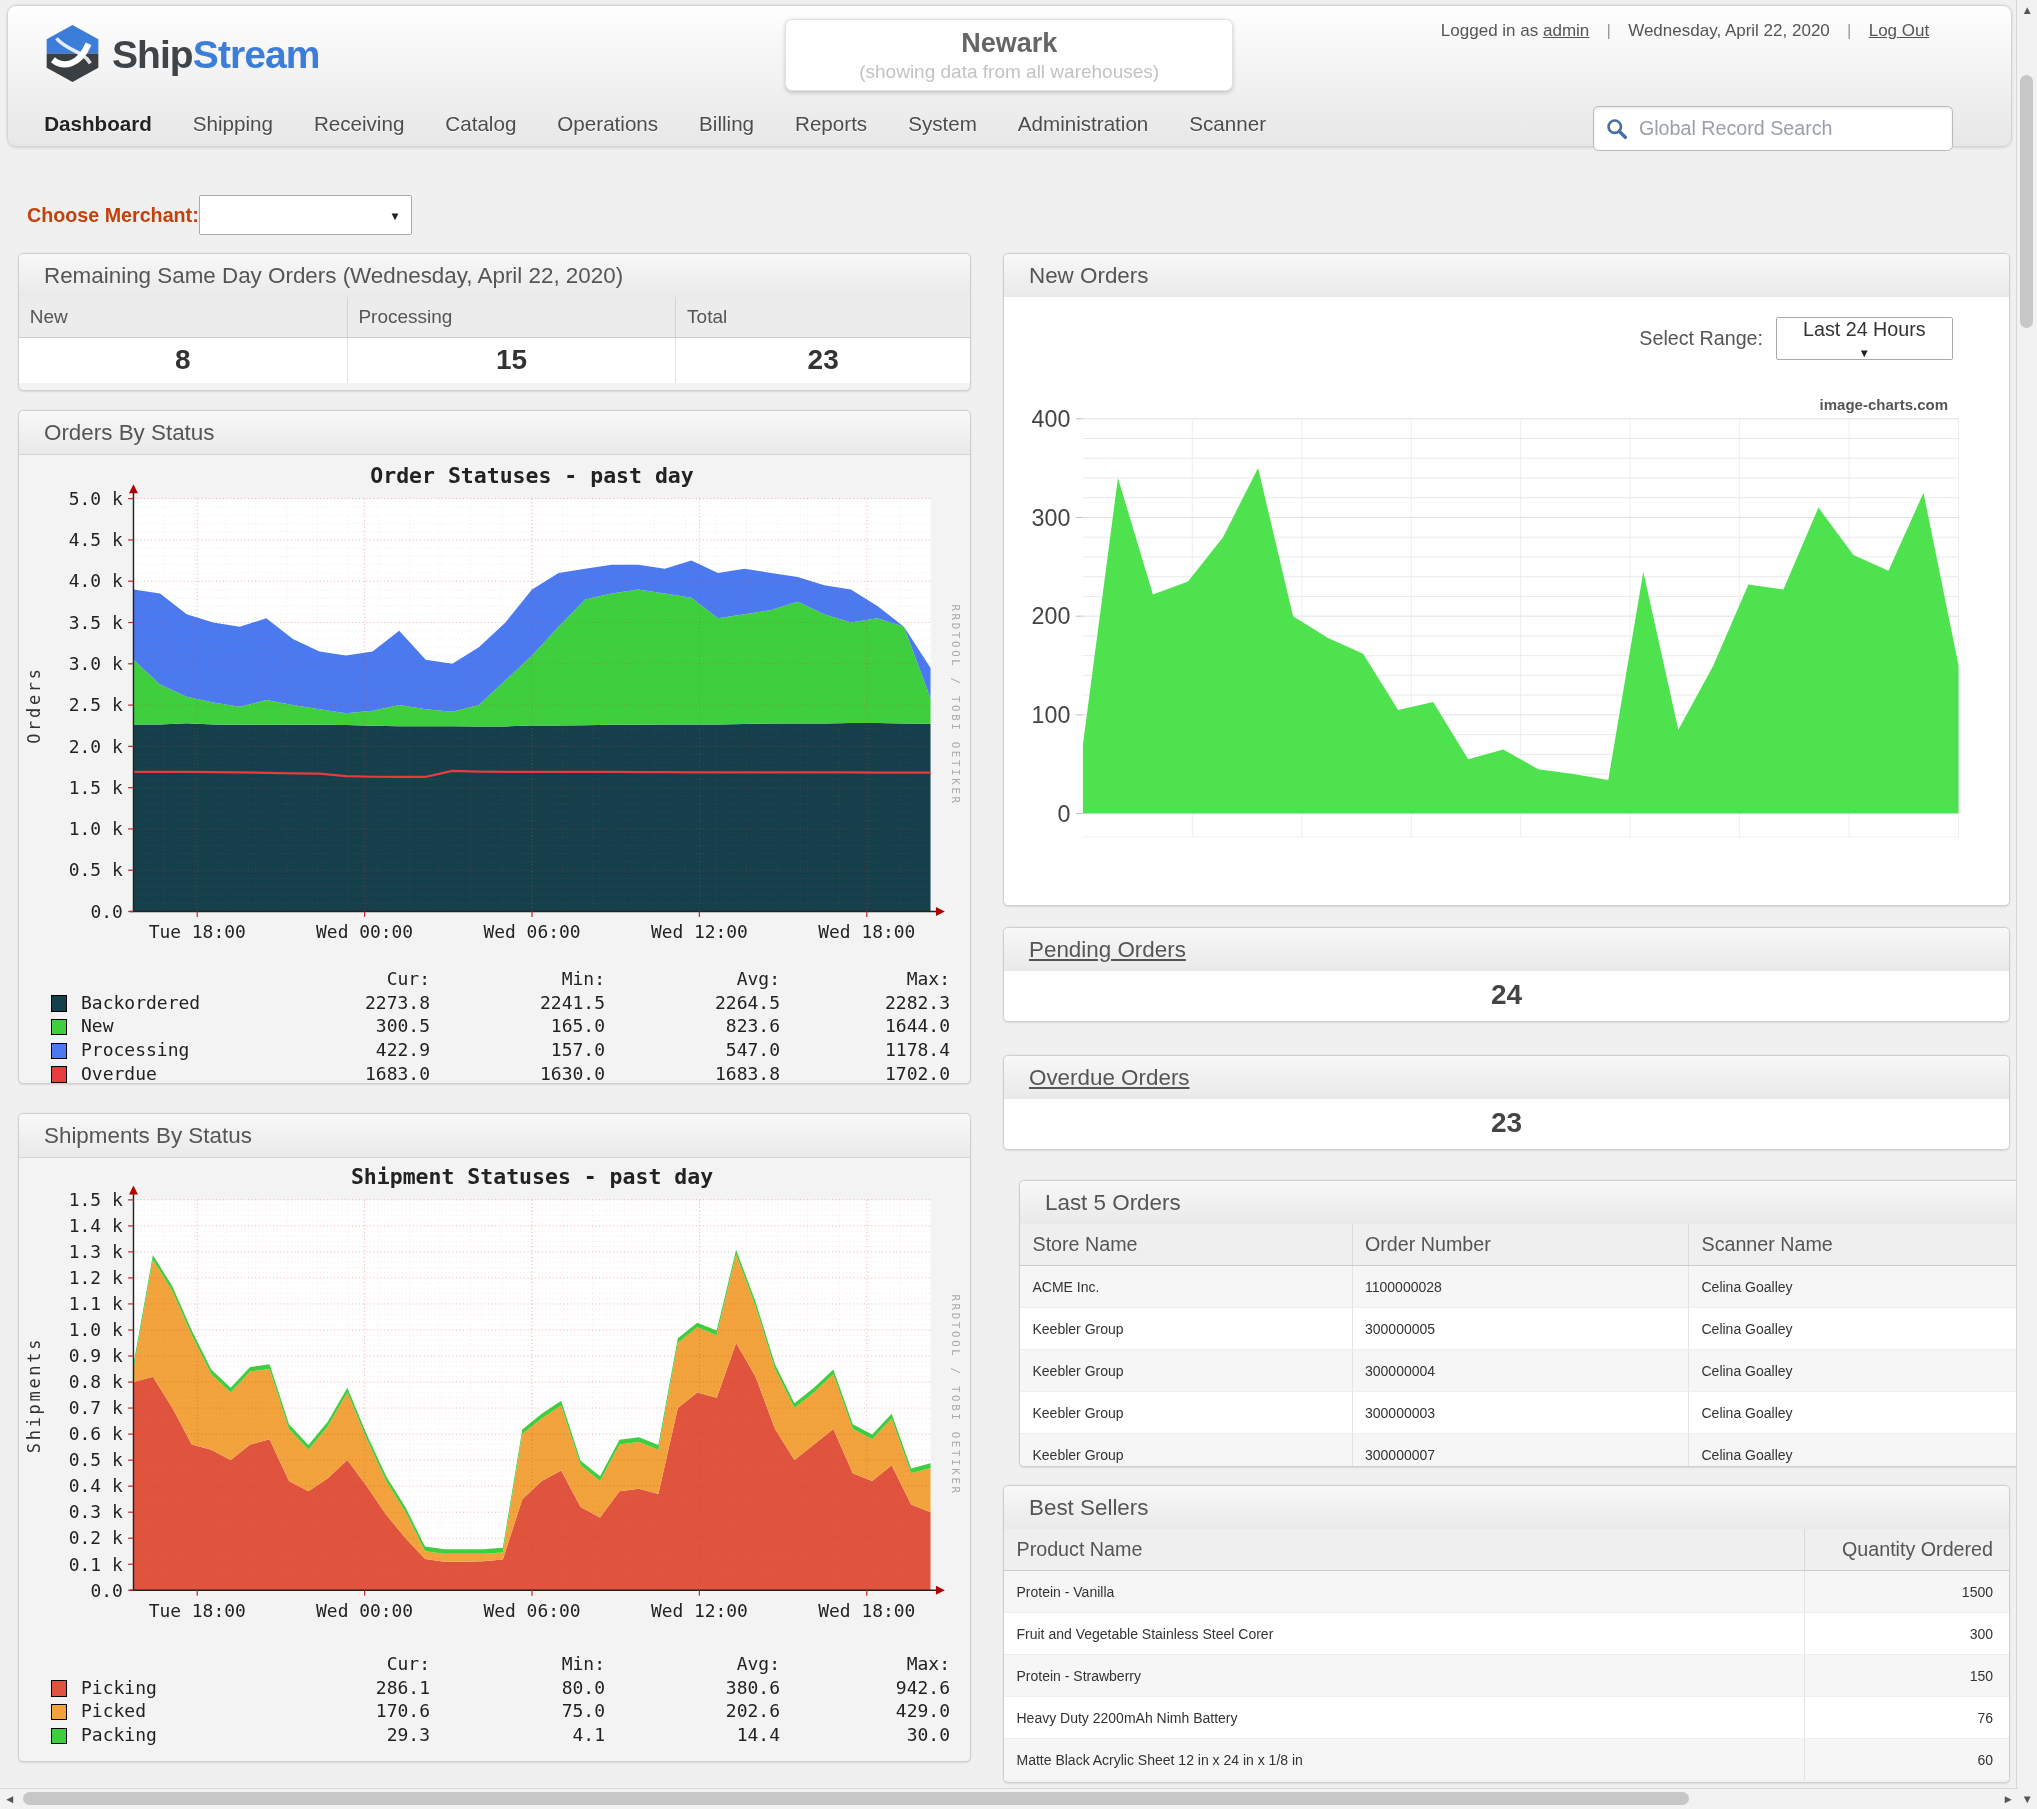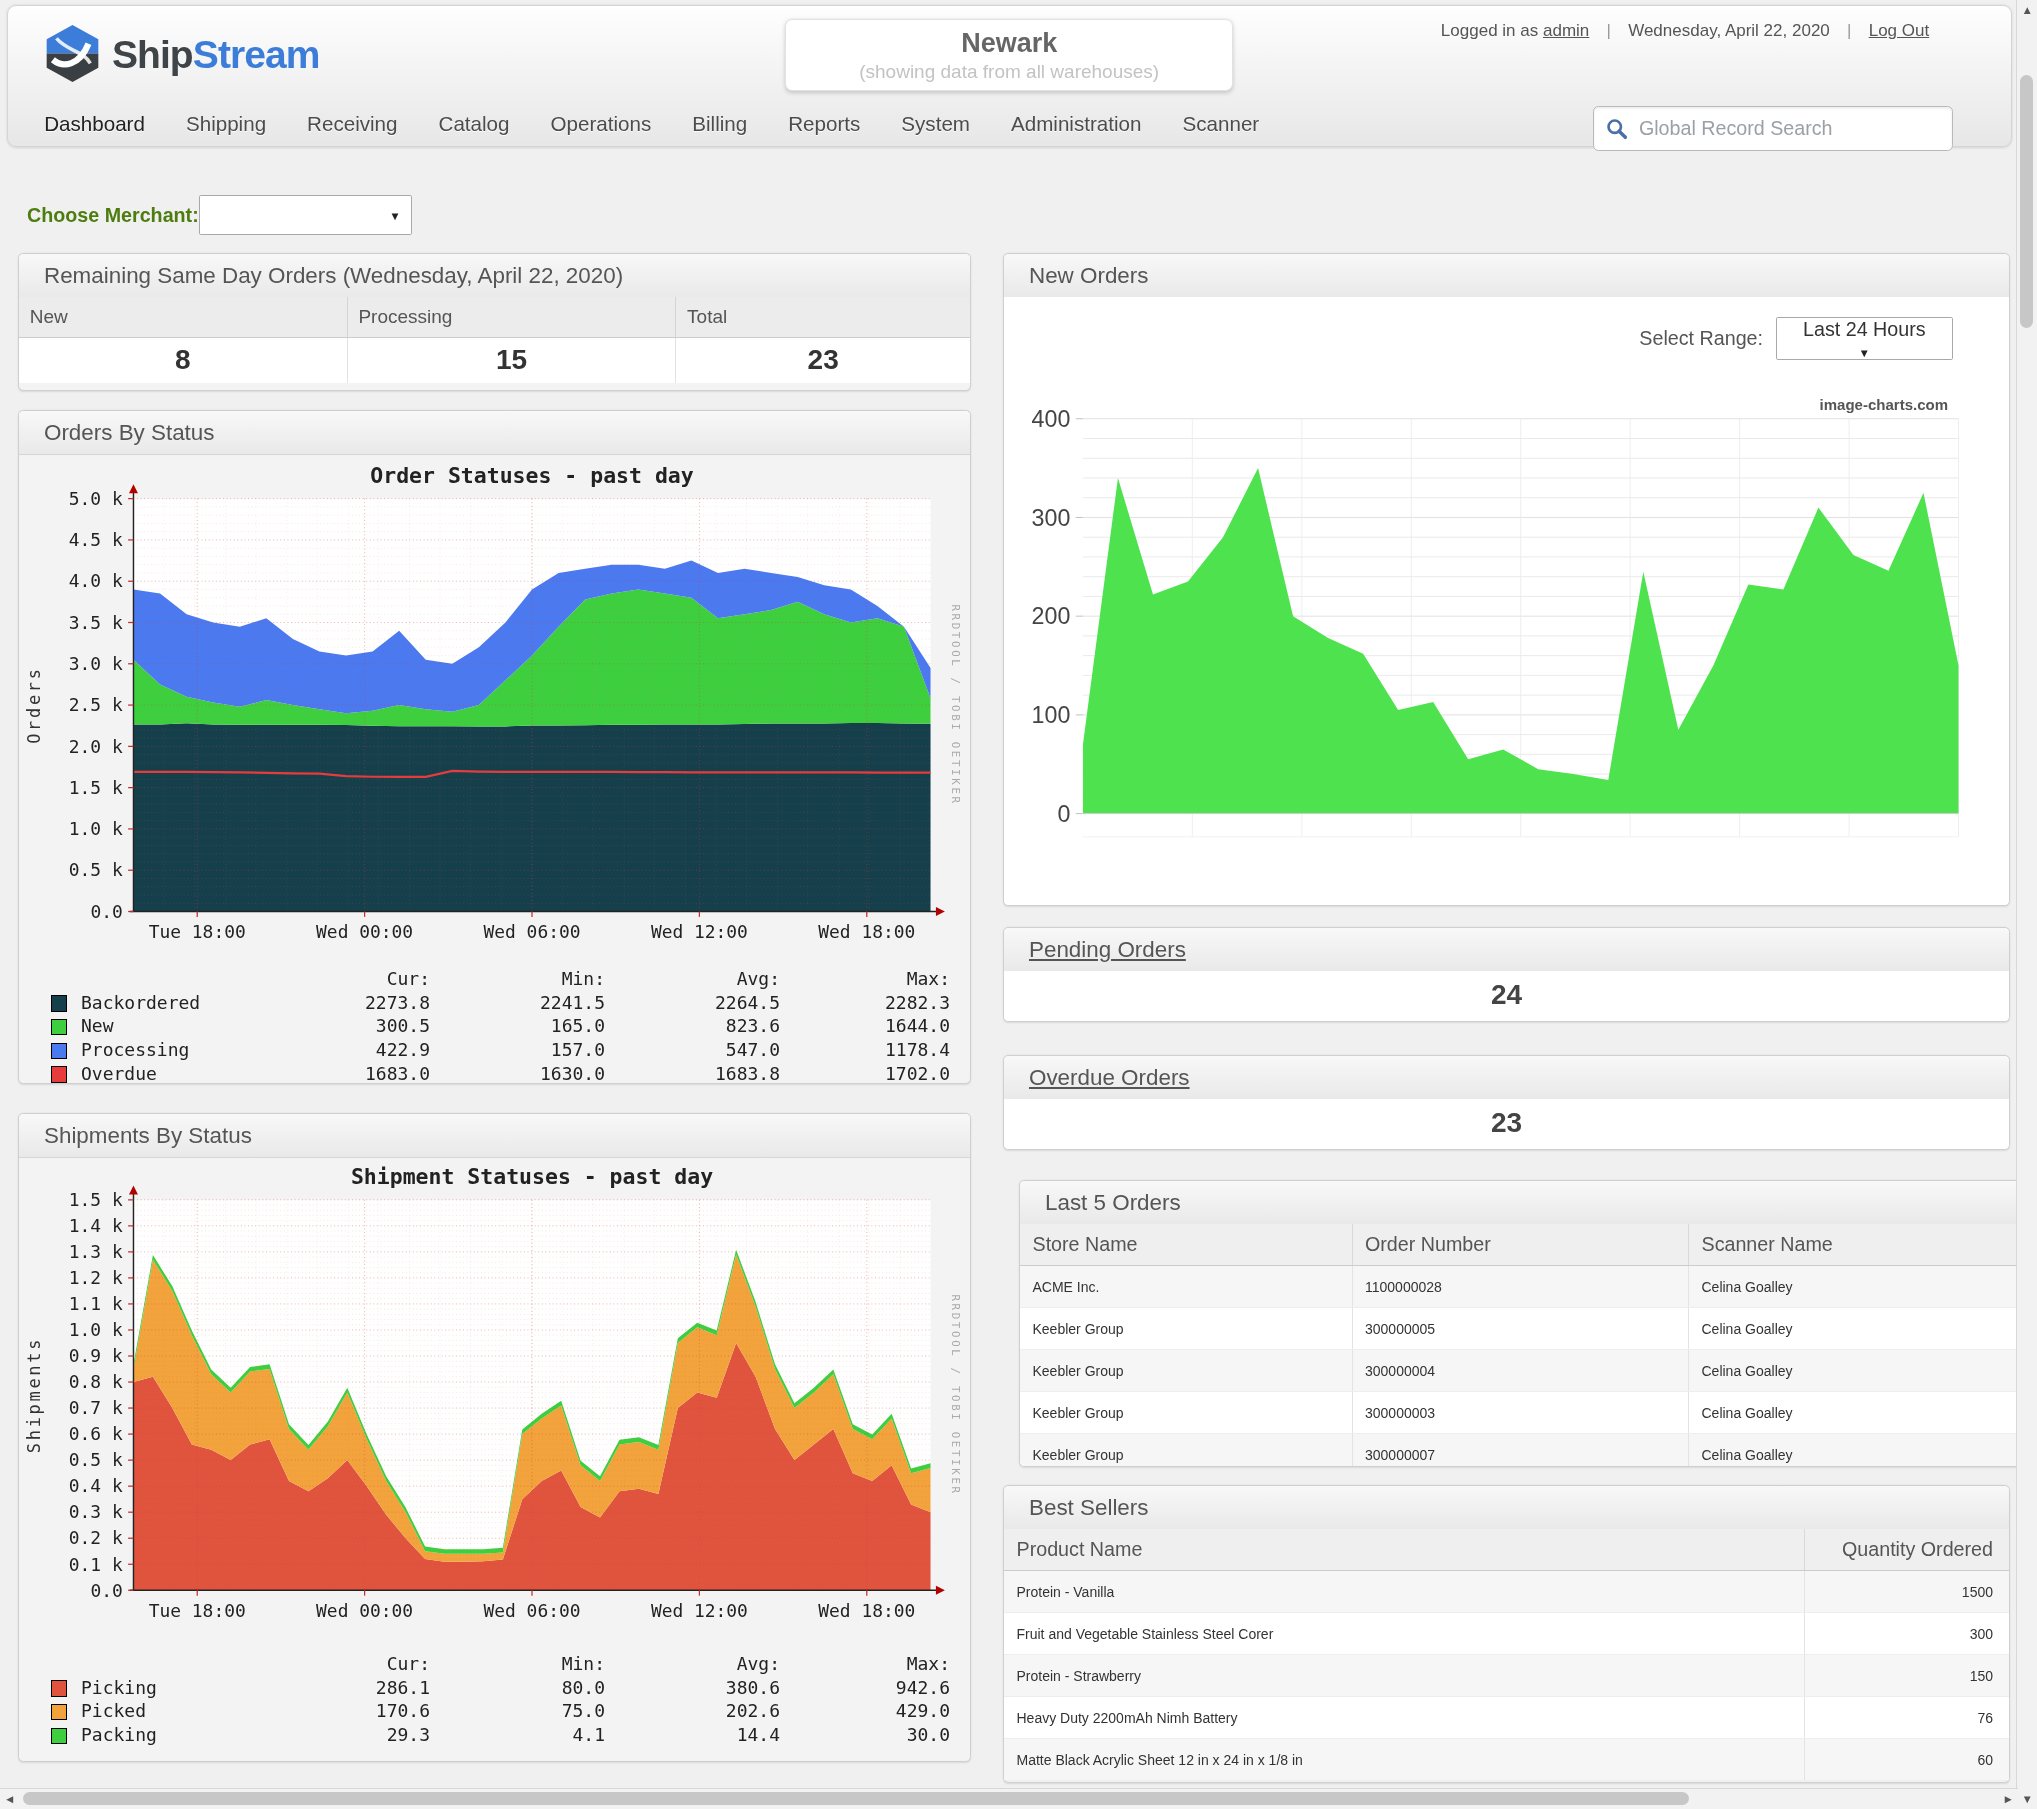--- a/index.html
+++ b/index.html
@@ -15,30 +15,30 @@
   #warehouse-card{position:absolute;left:777px;top:12.5px;width:446px;height:70px;background:#fff;
     border:0.9px solid #e2e2e2;border-radius:7.2px;box-shadow:0 1.8px 4.5px rgba(0,0,0,.18);text-align:center;}
   #warehouse-card .wh-name{font-size:27px;font-weight:bold;color:#666;margin-top:8px;}
   #warehouse-card .wh-sub{font-size:19px;color:#c3c3c3;margin-top:1.8px;}
   #user-bar{position:absolute;right:82px;top:14.3px;font-size:17px;color:#555;}
   #user-bar a{color:#555;text-decoration:underline;cursor:pointer;}
   #user-bar .sep{color:#999;margin:0 12.5px;}
   #main-nav{position:absolute;left:36px;top:106px;display:flex;gap:41px;font-size:20.6px;color:#4c4c4c;
     text-shadow:0 0.9px 0 rgba(255,255,255,.9);}
   #main-nav .nav-item{cursor:pointer;}
-  #main-nav .nav-item.active{font-weight:normal;color:#222;}
+  #main-nav .nav-item.active{font-weight:bold;color:#222;}
   #search-wrap{position:absolute;right:58px;top:100px;width:358px;height:43px;background:#fff;
     border:0.9px solid #b9b9b9;border-radius:5.4px;box-shadow:inset 0 1.8px 2.7px rgba(0,0,0,.08);
     display:flex;align-items:center;}
   #search-wrap input{border:none;outline:none;flex:1;font-size:19.7px;color:#333;background:transparent;
     font-family:"Liberation Sans",sans-serif;}
   #search-wrap input::placeholder{color:#9aa0a6;}
   #search-icon{margin:0 9px 0 10.7px;display:flex;}
   
-  #merchant-label{position:absolute;left:27px;top:204px;font-size:19.7px;font-weight:bold;color:#4d7c0f;}
+  #merchant-label{position:absolute;left:27px;top:204px;font-size:19.7px;font-weight:bold;color:#c2410c;}
   .select-box{position:absolute;background:#fff;border:0.9px solid #a9a9a9;border-radius:1.8px;
     display:flex;align-items:center;justify-content:space-between;padding:0 10.7px;cursor:pointer;
     font-size:19.7px;color:#333;}
   #merchant-select{left:199px;top:195px;width:190px;height:38px;}
   .caret{font-size:11.6px;color:#222;}
   
   .panel{position:absolute;background:#f3f3f3;border:0.9px solid #cfcfcf;border-radius:5.4px;
     box-shadow:0 0.9px 1.8px rgba(0,0,0,.1);overflow:hidden;}
   .panel-header{height:43px;background:linear-gradient(#f8f8f8,#e9e9e9);border-bottom:0.9px solid #d5d5d5;
     font-size:22.4px;color:#555;line-height:43px;padding-left:25px;}

